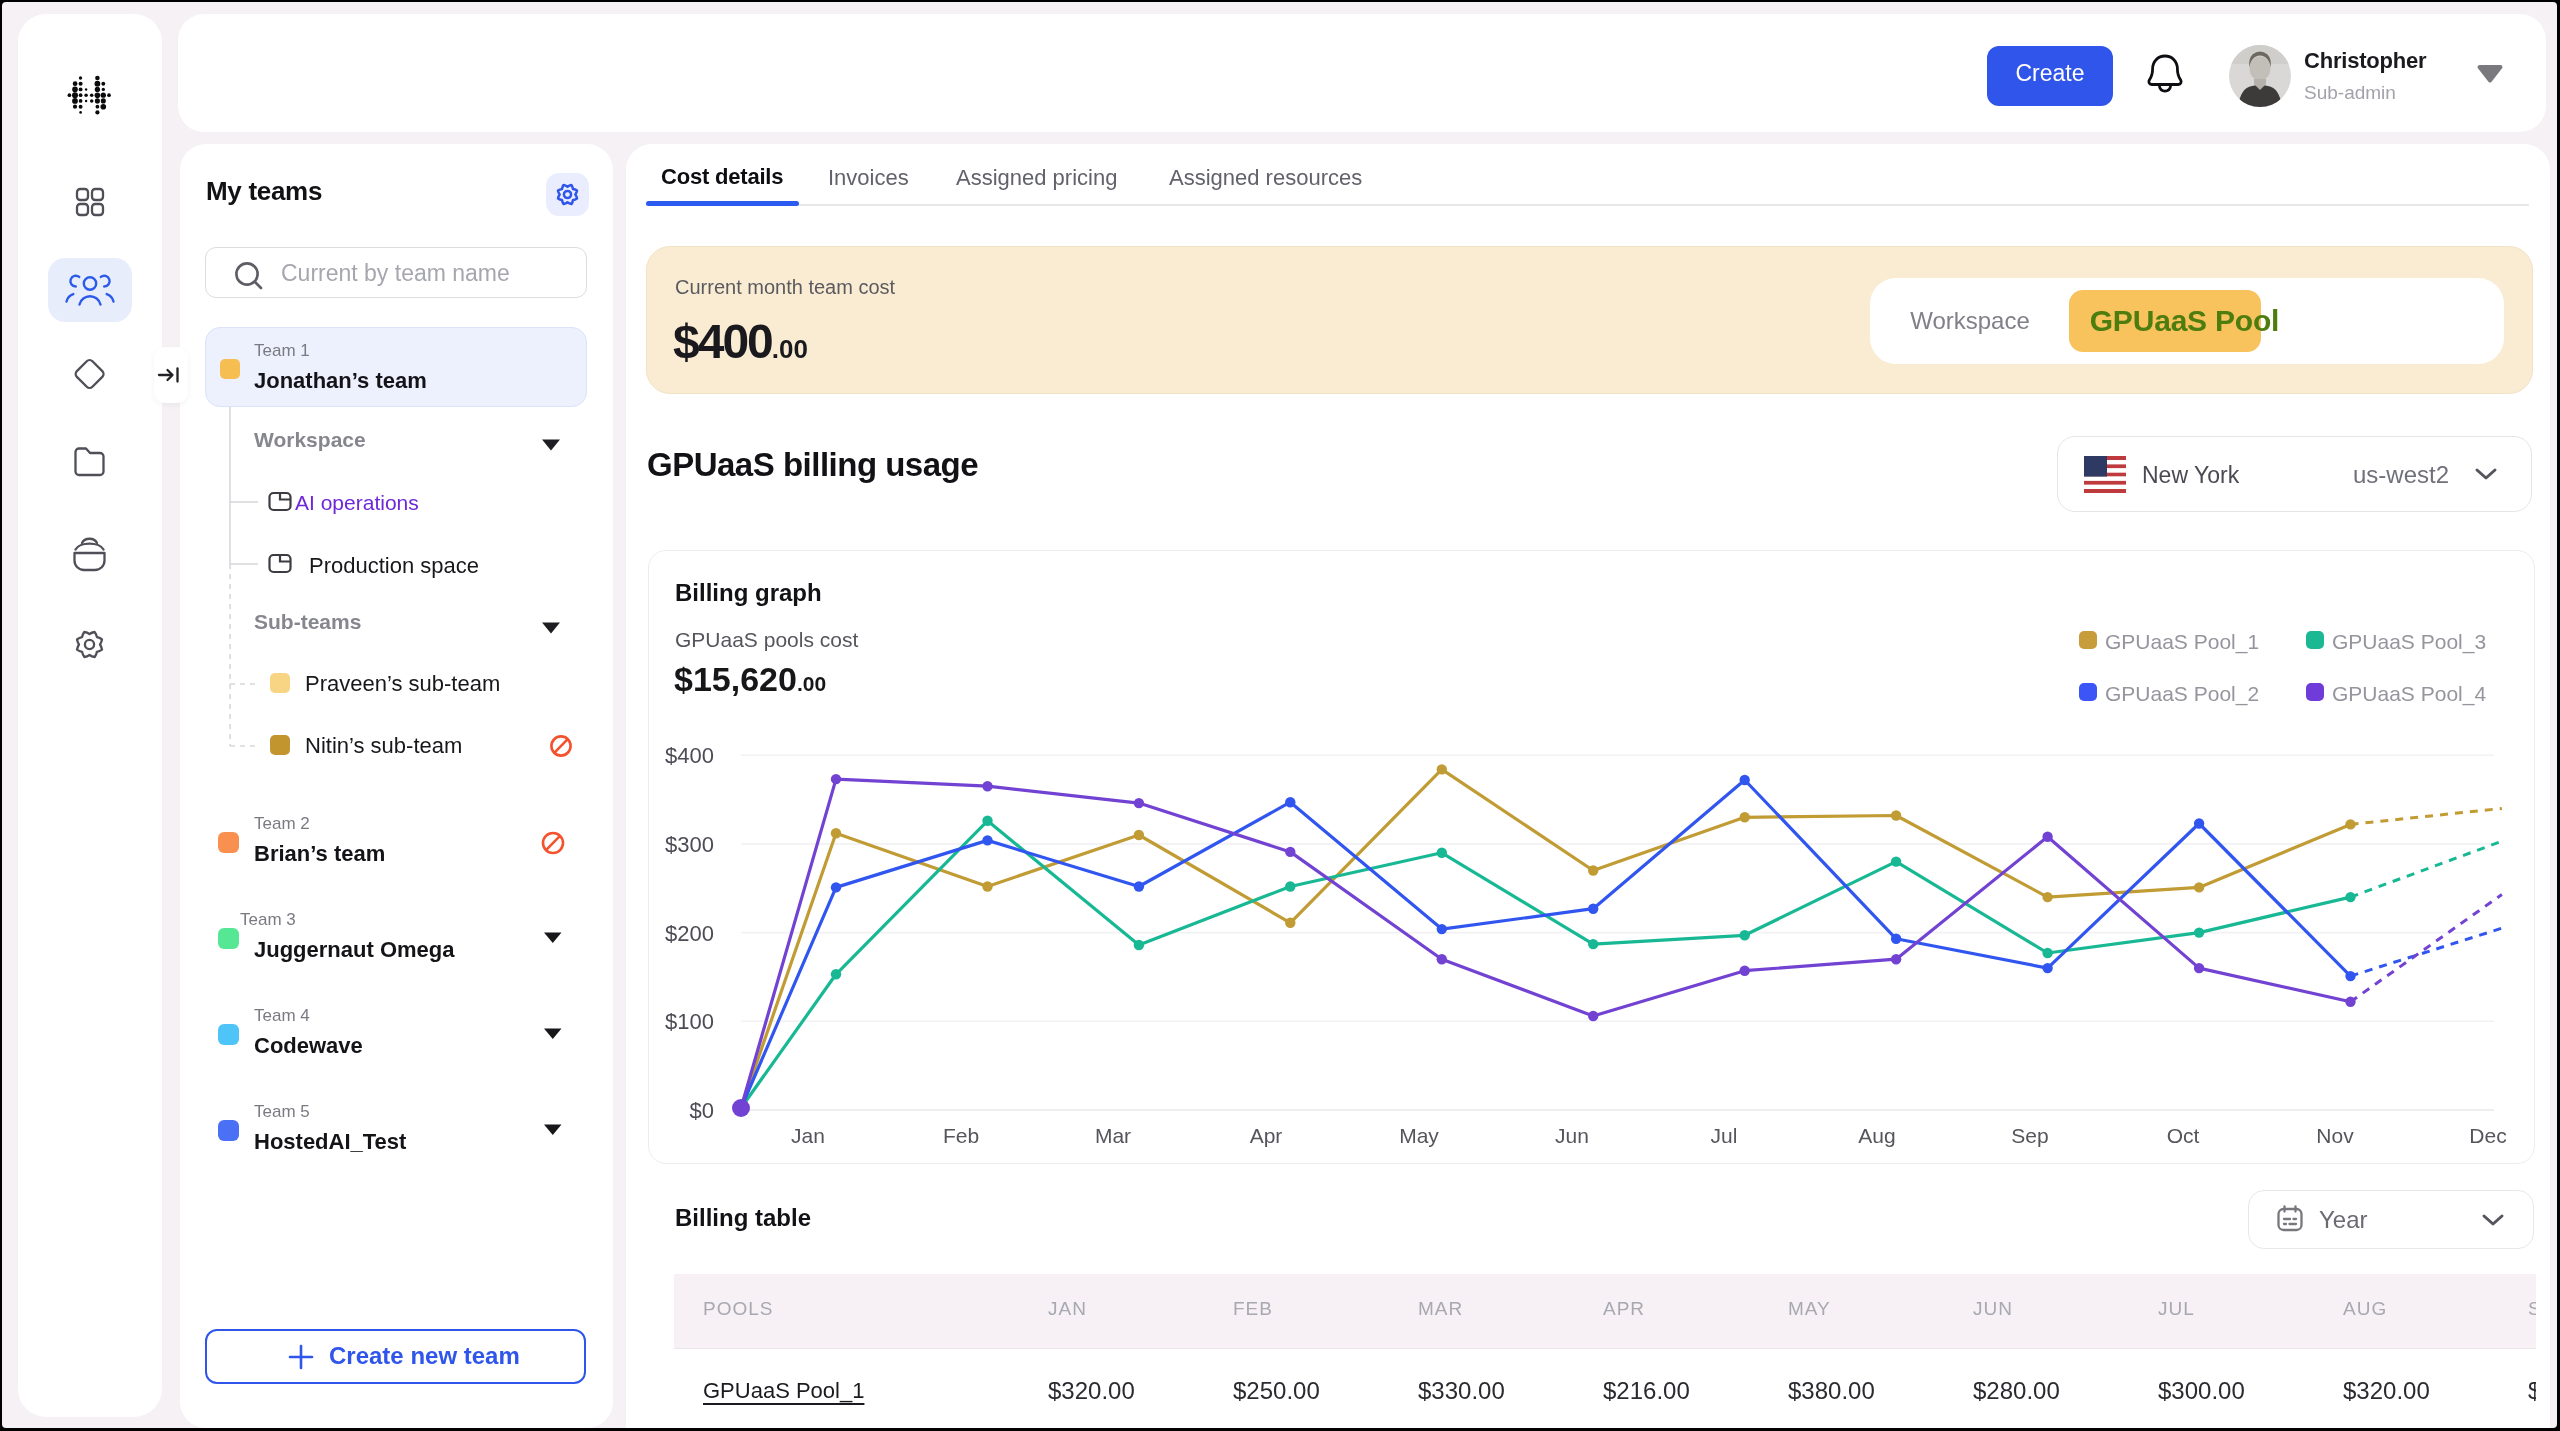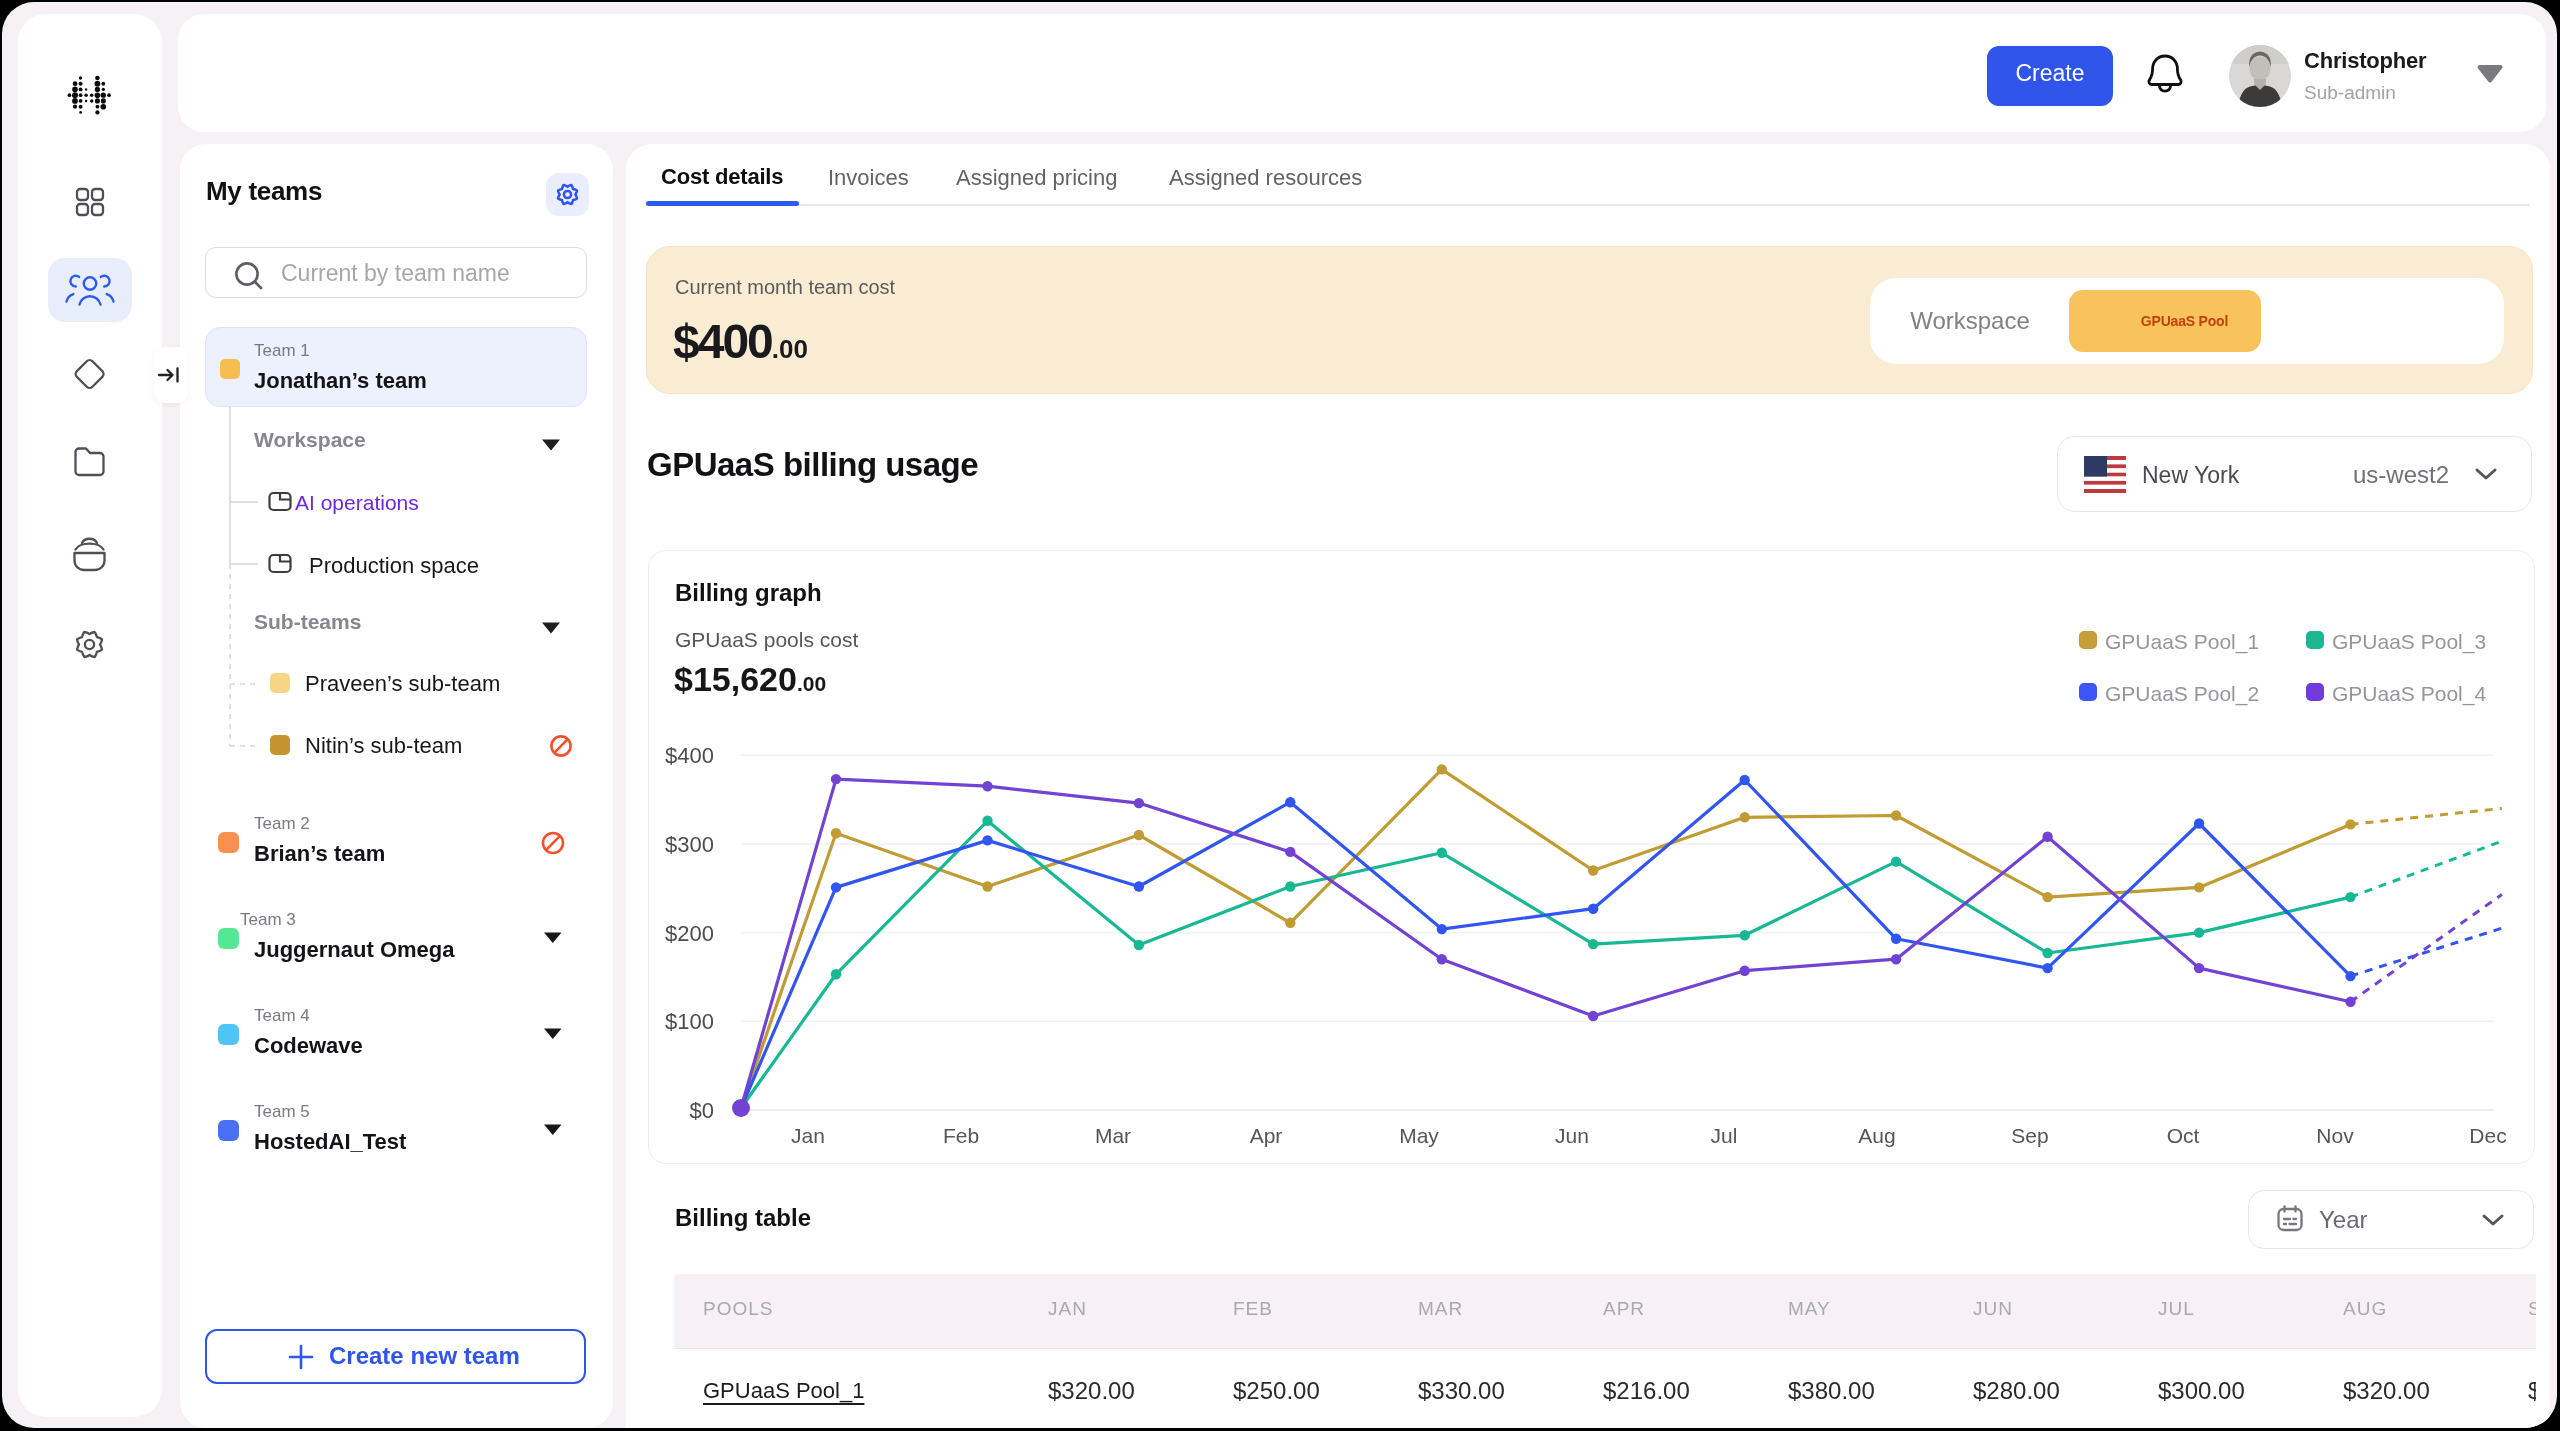--- a/index.html
+++ b/index.html
@@ -1,16 +1,16 @@
 <!DOCTYPE html>
 <html><head><meta charset="utf-8">
 <style>
 *{margin:0;padding:0;box-sizing:border-box}
 html,body{width:2560px;height:1431px;background:#000;font-family:"Liberation Sans",sans-serif;-webkit-font-smoothing:antialiased}
-.page{position:absolute;left:2px;top:2px;width:2555px;height:1426px;border-radius:32px;background:#f5f1f4;overflow:hidden}
+.page{position:absolute;left:2px;top:2px;width:2555px;height:1426px;border-radius:4px;background:#f5f1f4;overflow:hidden}
 .card{position:absolute;background:#fff}
 .abs{position:absolute}
 svg{position:absolute;overflow:visible}
 .t{position:absolute;white-space:nowrap}
 </style></head>
 <body>
 <div class="page">
 
 <div class="card" style="left:16px;top:12px;width:144px;height:1403px;border-radius:28px"></div>
 <svg style="left:0;top:0" width="2560" height="1431" viewBox="0 0 2560 1431">
@@ -213,21 +213,21 @@
 <div class="t" style="left:1167px;top:163px;font-size:22px;color:#62626b">Assigned resources</div>
 <div class="abs" style="left:644px;top:202px;width:1883px;height:1.5px;background:#e8e8ea"></div>
 <div class="abs" style="left:644px;top:199px;width:153px;height:4.5px;border-radius:3px;background:#2b5bf0"></div>
 
 <div class="abs" style="left:644px;top:244px;width:1887px;height:148px;border-radius:24px;background:#faecd3;border:1.5px solid #f3e2c4"></div>
 <div class="t" style="left:673px;top:274px;font-size:20px;color:#5a5a5f">Current month team cost</div>
 <div class="t" style="left:671px;top:312px;font-size:48px;font-weight:800;color:#1a1a1e;letter-spacing:-2px">$400<span style="font-size:26px;letter-spacing:0">.00</span></div>
 <div class="abs" style="left:1868px;top:276px;width:634px;height:86px;border-radius:26px;background:#fff"></div>
 <div class="t" style="left:1888px;top:276px;width:160px;height:86px;line-height:86px;text-align:center;font-size:24px;color:#808089">Workspace</div>
 <div class="abs" style="left:2067px;top:288px;width:192px;height:62px;border-radius:14px;background:#f8c25c"></div>
-<div class="t" style="left:2067px;top:288px;width:231px;height:62px;line-height:62px;text-align:center;font-size:14px;font-weight:700;color:#c2410c;letter-spacing:-.2px">GPUaaS Pool</div>
+<div class="t" style="left:2067px;top:288px;width:231px;height:62px;line-height:62px;text-align:center;font-size:30px;font-weight:700;color:#4d7c0f;letter-spacing:-.2px">GPUaaS Pool</div>
 
 <div class="t" style="left:645px;top:444px;font-size:33px;font-weight:800;color:#121216;letter-spacing:-.5px">GPUaaS billing usage</div>
 <div class="abs" style="left:2055px;top:434px;width:475px;height:76px;border-radius:18px;border:1.5px solid #e6e6ea;background:#fff"></div>
 <svg style="left:2082px;top:454px" width="42" height="37" viewBox="0 0 42 37">
   <rect width="42" height="37" fill="#fff"></rect>
   <g>
     <rect y="0" width="42" height="4.12" fill="#bf3a3c"></rect>
         <rect y="8.22" width="42" height="4.12" fill="#bf3a3c"></rect>
         <rect y="16.44" width="42" height="4.12" fill="#bf3a3c"></rect>
         <rect y="24.66" width="42" height="4.12" fill="#bf3a3c"></rect>

